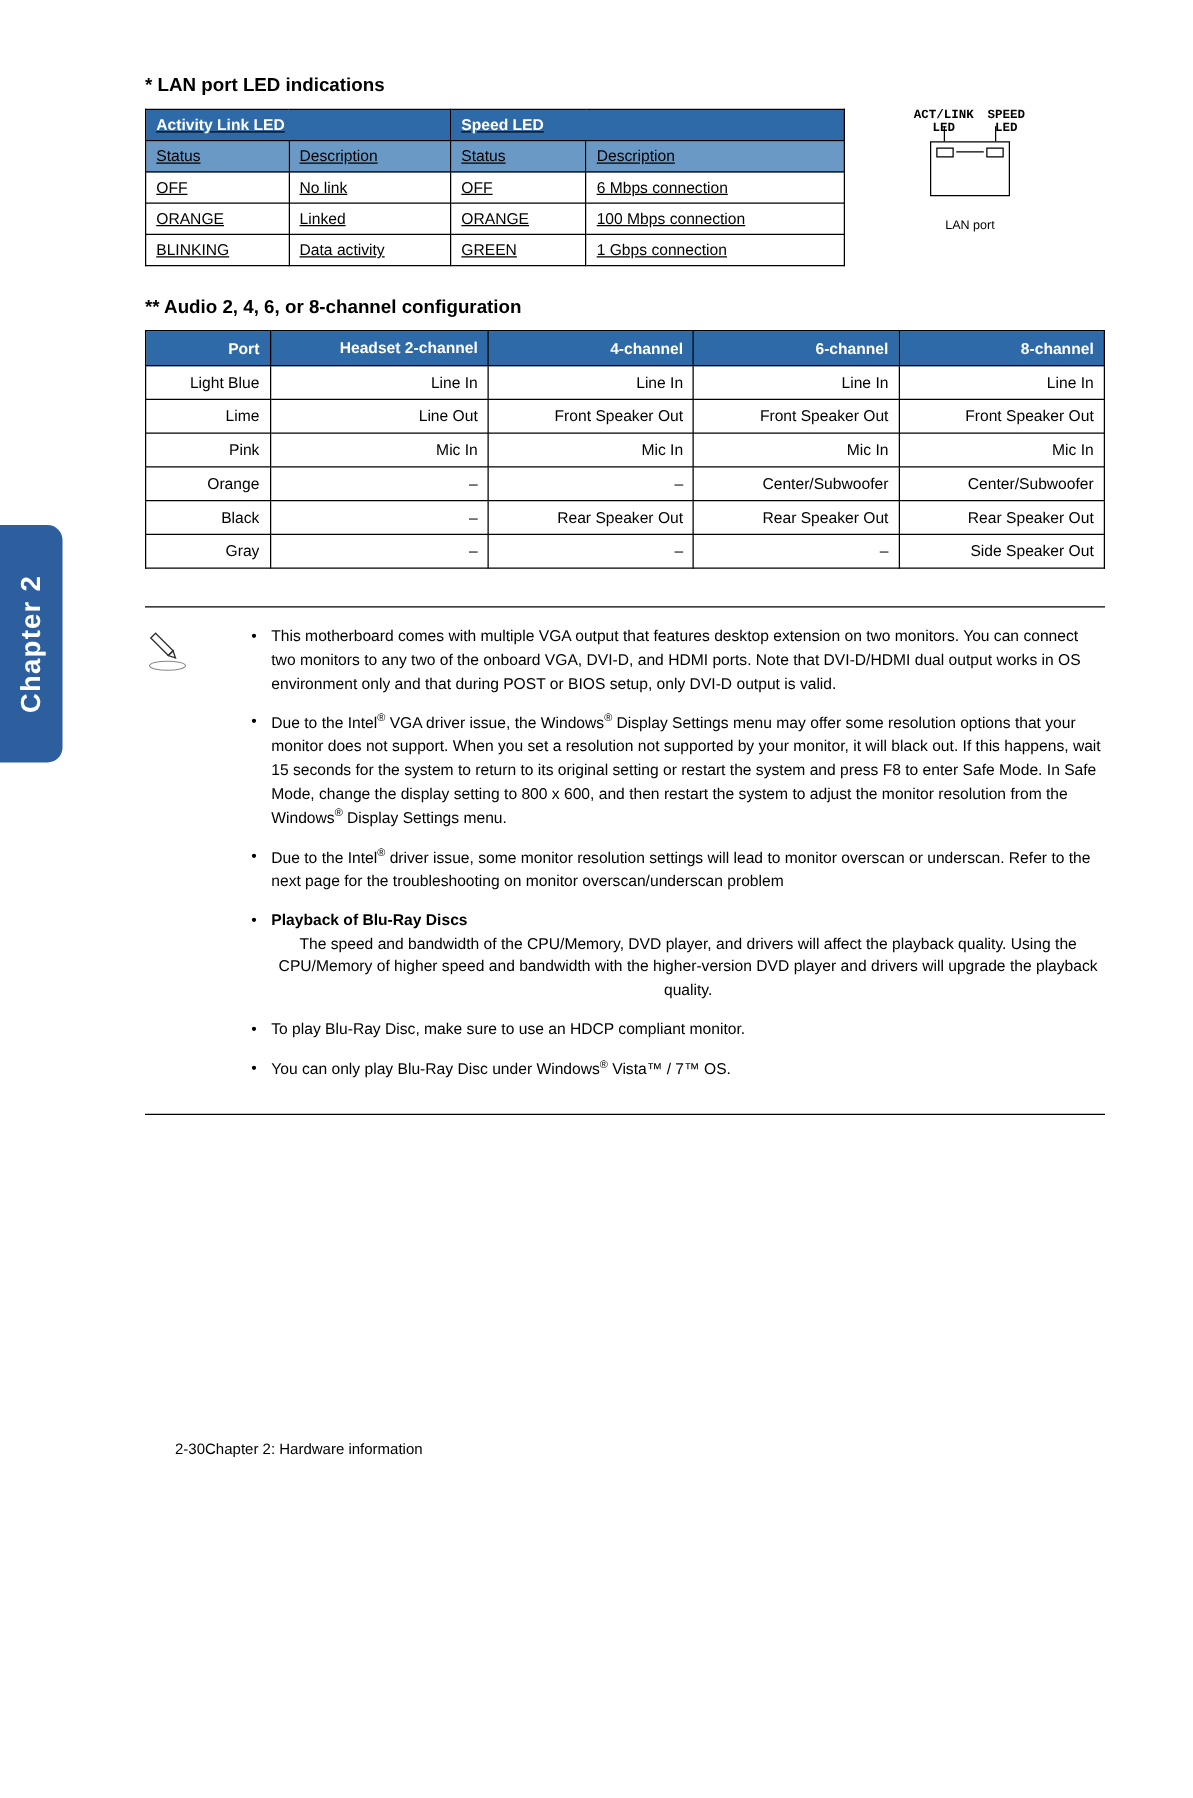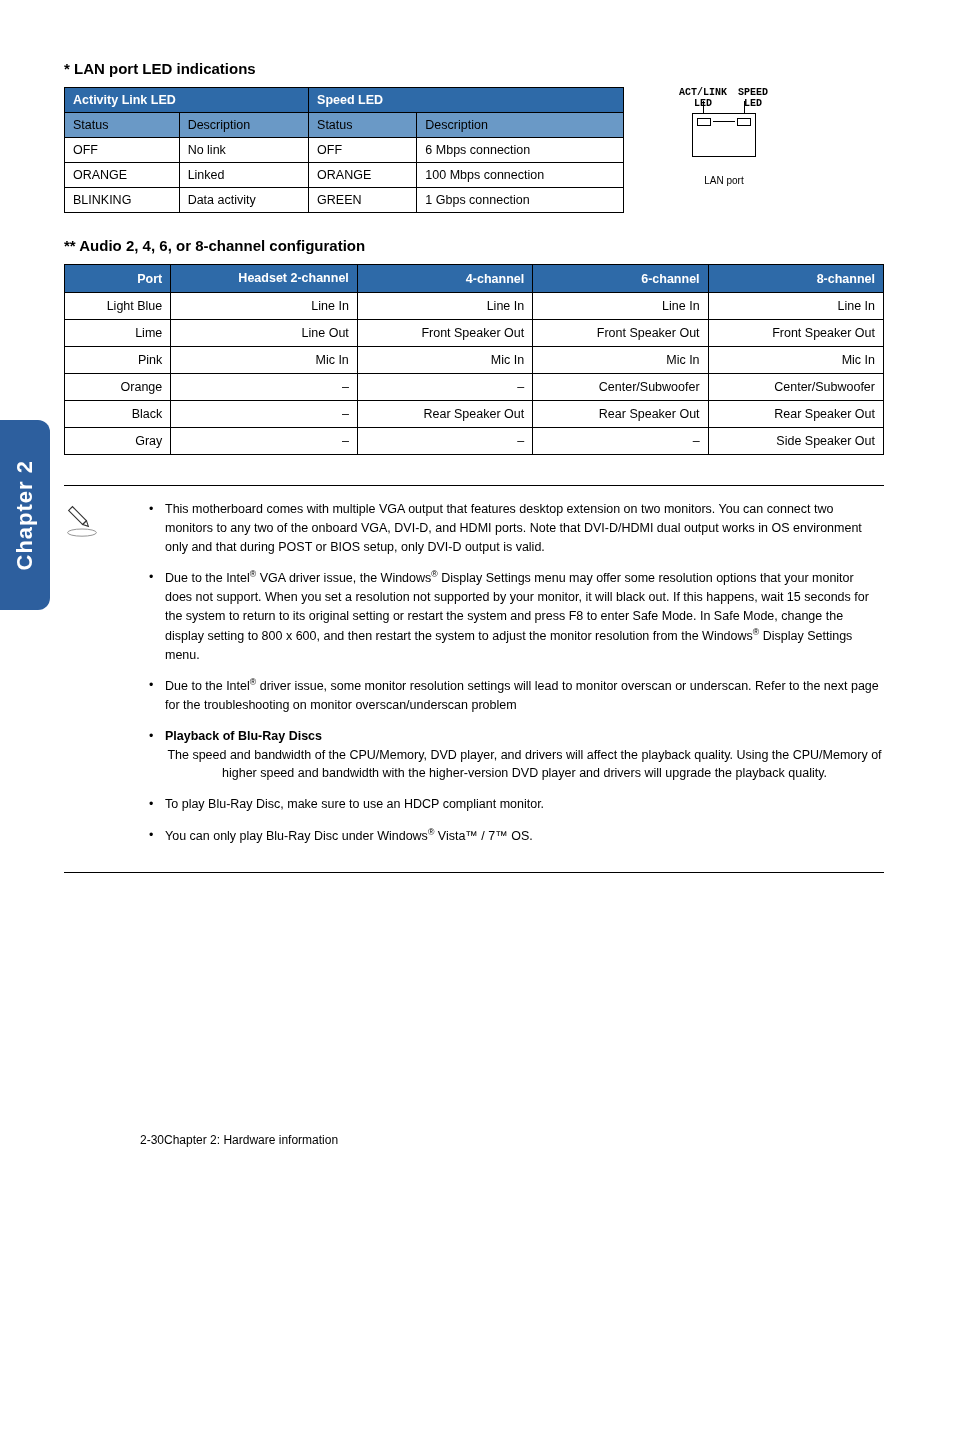--- a/index.html
+++ b/index.html
@@ -5,36 +5,37 @@
   * { box-sizing: border-box; margin: 0; padding: 0; }
   body {
     font-family: Arial, Helvetica, sans-serif;
     font-size: 13px;
     color: #000;
     background: #fff;
     width: 954px;
     position: relative;
   }
   .content {
-    padding: 60px 70px 0 64px;
+    padding: 60px 70px 0 116px;
     border-radius: 18px;
   }
   .section-title {
     font-weight: bold;
     font-size: 15px;
     margin-bottom: 10px;
   }
   .lan-row {
     display: flex;
     align-items: flex-start;
     margin-bottom: 24px;
   }
   table.lan-table {
     border-collapse: collapse;
     width: 560px;
+    text-decoration: underline;
   }
   table.lan-table th, table.lan-table td {
     border: 1px solid #000;
     padding: 5px 8px;
     text-align: left;
     font-size: 12.5px;
   }
   table.lan-table th.group {
     background: #2e6aa8;
     color: #fff;

